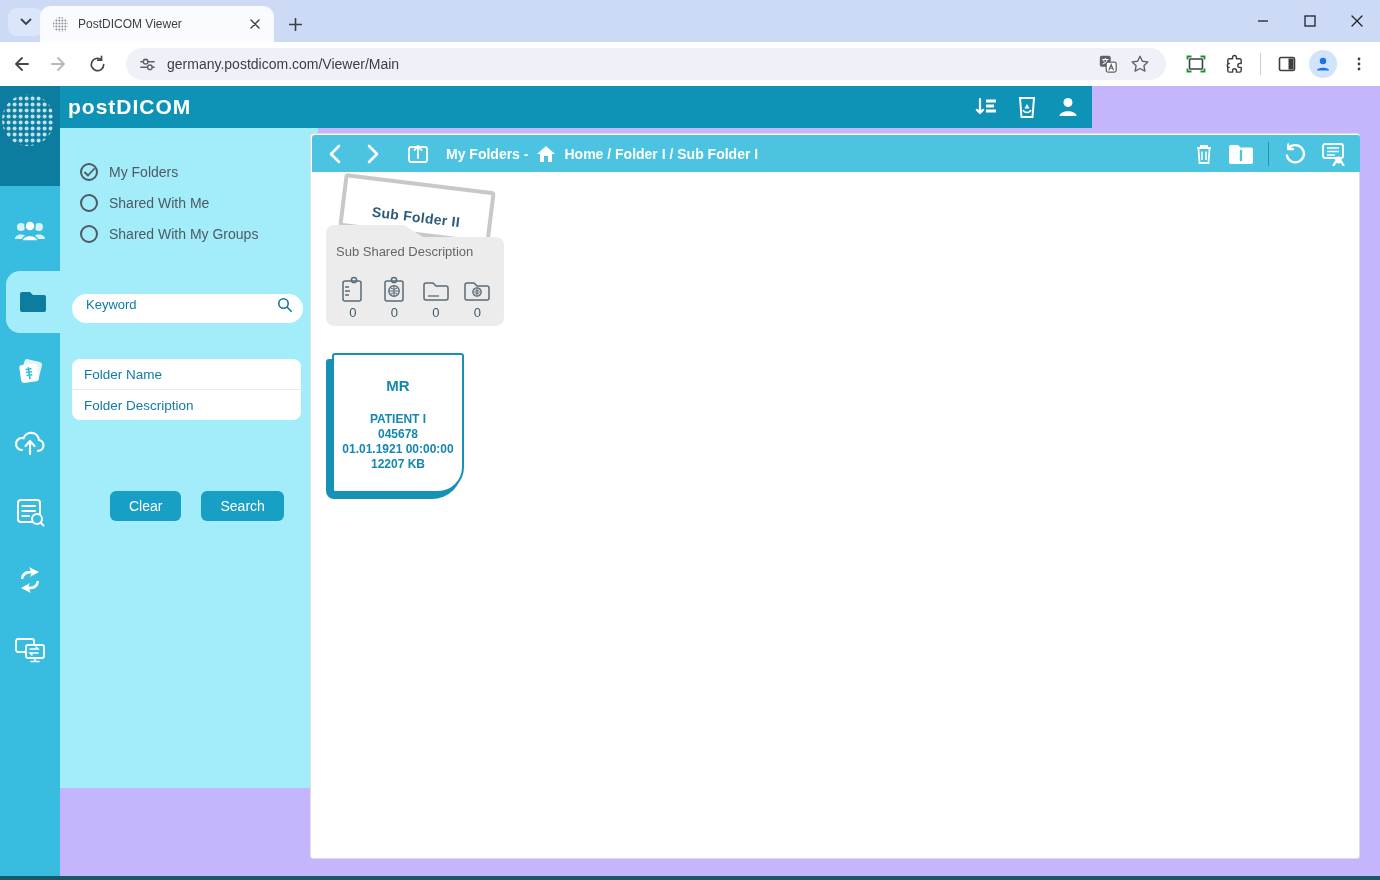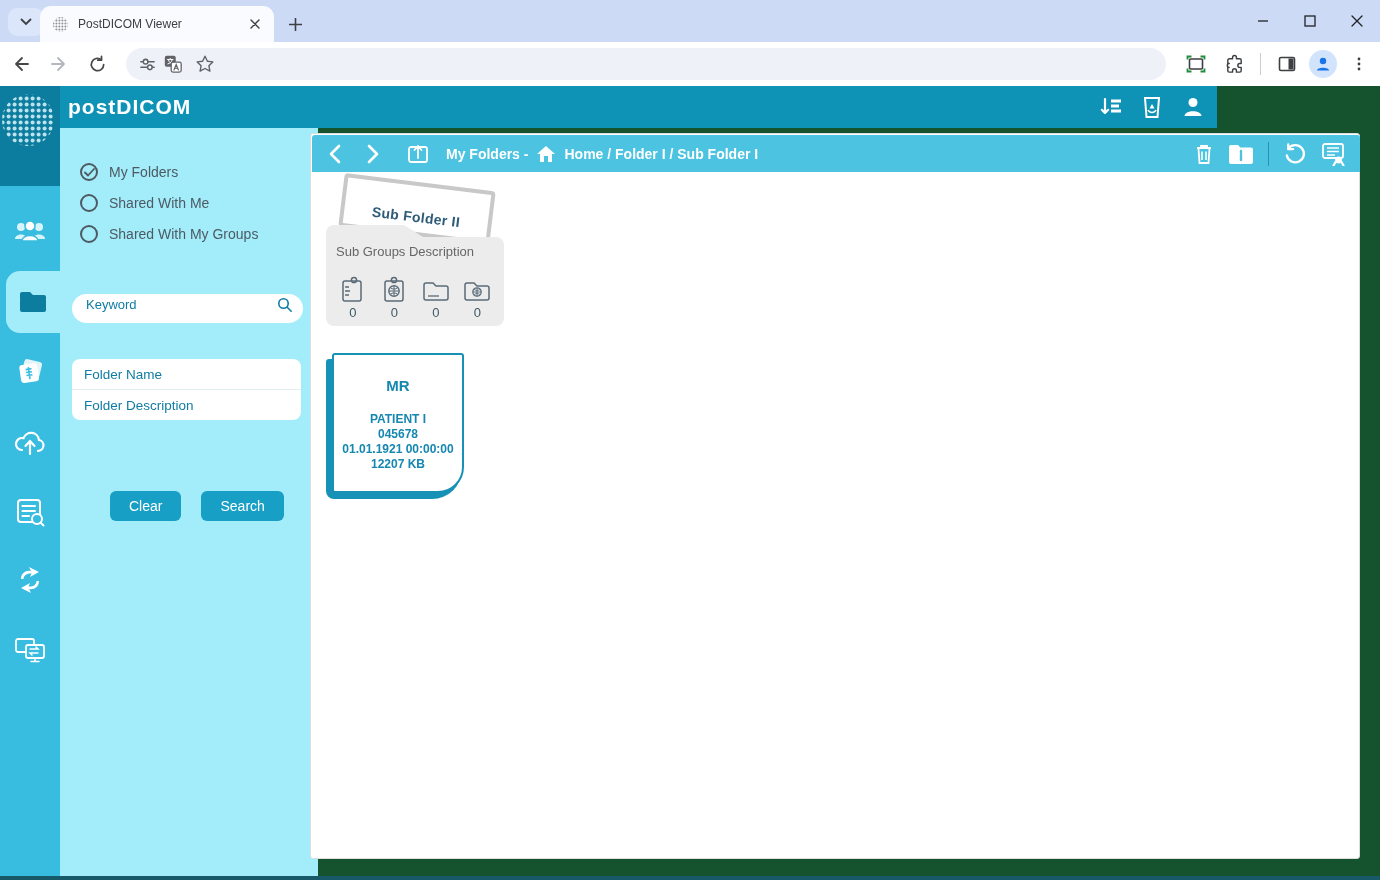--- a/index.html
+++ b/index.html
@@ -1,18 +1,18 @@
 <!DOCTYPE html>
 <html><head>
 <meta charset="utf-8">
 <style>
   * { margin:0; padding:0; box-sizing:border-box; }
   html,body { width:1380px; height:880px; overflow:hidden; font-family:"Liberation Sans", sans-serif; background:#fff; }
   .abs { position:absolute; }
-  #stage { position:relative; width:1380px; height:880px; background:#14532d; }
+  #stage { position:relative; width:1380px; height:880px; background:#c4b5fd; }
 
   
   .titlebar { left:0; top:0; width:1380px; height:42px; background:#ccdaf6; }
   .caret-btn { left:8px; top:8px; width:36px; height:28px; border-radius:9px; background:#dbe6fb; display:flex; align-items:center; justify-content:center; }
   .tab { left:40px; top:6px; width:234px; height:36px; background:#f9fbff; border-radius:11px 11px 0 0; display:flex; align-items:center; padding:0 10px 0 12px; }
   .tab-title { flex:1; font-size:12px; color:#3c4043; margin-left:9px; white-space:nowrap; overflow:hidden; }
   .tab-close { width:18px; height:18px; display:flex; align-items:center; justify-content:center; border-radius:50%; }
   .newtab-btn { left:282px; top:11px; width:26px; height:26px; display:flex; align-items:center; justify-content:center; border-radius:50%; }
   .wincontrols { right:0; top:0; height:42px; display:flex; align-items:center; }
   .winbtn { width:47px; height:42px; display:flex; align-items:center; justify-content:center; }
@@ -20,33 +20,33 @@
   .toolbar { left:0; top:42px; width:1380px; height:44px; background:#ffffff; display:flex; align-items:center; }
   .navbtn { width:34px; height:34px; display:flex; align-items:center; justify-content:center; border-radius:50%; margin-left:4px; }
   .omnibox { margin-left:12px; width:1040px; height:32px; background:#eef1f8; border-radius:16px; display:flex; align-items:center; padding:0 10px 0 12px; }
   .url-text { font-size:14px; color:#3c4043; margin-left:10px; flex:1; }
   .tb-icon { width:32px; height:32px; display:flex; align-items:center; justify-content:center; border-radius:50%; }
   .tb-right { display:flex; align-items:center; margin-left:14px; gap:6px; }
   .tb-sep { width:1px; height:22px; background:#c9cdd3; margin:0 4px; }
   .avatar { width:28px; height:28px; border-radius:50%; background:#d2e3fc; display:flex; align-items:center; justify-content:center; }
 
   
-  .app-header { left:0; top:86px; width:1217px; height:42px; background:#0e92b6; }
+  .app-header { left:0; top:86px; width:1092px; height:42px; background:#0e92b6; }
   .logo-text { position:absolute; left:68px; top:9px; color:#fff; font-size:21px; font-weight:bold; letter-spacing:1px; }
   .page-title { position:absolute; left:0; right:0; top:11px; text-align:center; color:#fff; font-size:16px; font-weight:bold; }
   .hdr-icons { position:absolute; right:12px; top:0; height:42px; display:flex; align-items:center; gap:18px; }
 
   
   .logo-block { left:0; top:86px; width:60px; height:100px; background:#0c7d9e; z-index:3; }
   .rail { left:0; top:86px; width:60px; height:790px; background:#38bcdf; z-index:2; }
   .rail-item { position:absolute; left:0; width:60px; height:56px; display:flex; align-items:center; justify-content:center; }
   .rail-item.active { left:6px; width:54px; height:62px; background:#a3edfb; border-radius:14px 0 0 14px; }
 
   
-  .panel { left:60px; top:128px; width:258px; height:748px; background:#a3edfb; z-index:1; }
+  .panel { left:60px; top:128px; width:258px; height:660px; background:#a3edfb; z-index:1; }
   .filter-row { position:absolute; left:20px; display:flex; align-items:center; gap:11px; height:22px; }
   .radio { width:18px; height:18px; border-radius:50%; border:2px solid #4d5a62; display:flex; align-items:center; justify-content:center; background:transparent; }
   .filter-label { font-size:14px; color:#4d5a62; }
   .keyword-wrap { position:absolute; left:12px; top:166px; width:231px; height:29px; background:#fff; border-radius:15px; display:flex; align-items:center; padding:0 10px 8px 14px; }
   .keyword-wrap input { border:none; outline:none; flex:1; font-size:13px; color:#0f7ca3; background:transparent; font-family:"Liberation Sans",sans-serif; }
   .keyword-wrap input::placeholder { color:#0f7ca3; opacity:1; }
   .fields { position:absolute; left:12px; top:231px; width:229px; background:#fff; border-radius:8px; overflow:hidden; }
   .fields input { display:block; width:100%; height:30px; border:none; outline:none; padding:0 12px; font-size:13.5px; color:#0f7ca3; font-family:"Liberation Sans",sans-serif; background:transparent; }
   .fields input::placeholder { color:#0f7ca3; opacity:1; }
   .fields .divider { height:1px; background:#e2eef3; margin:0; }
@@ -146,20 +146,21 @@
           <path d="M16.5 10 A6.5 6.5 0 1 1 14 4.9" fill="none" stroke="#474747" stroke-width="1.8" stroke-linecap="round"></path>
           <path d="M14.2 1.5 V5.4 H10.3" fill="none" stroke="#474747" stroke-width="1.8" stroke-linecap="round" stroke-linejoin="round"></path>
         </svg>
     </div>
     <div class="omnibox">
       <svg width="19" height="19" viewBox="0 0 20 20">
         <path d="M3 7 H17 M3 13 H17" stroke="#5f6368" stroke-width="1.6" stroke-linecap="round"></path>
         <circle cx="8" cy="7" r="2.4" fill="#fff" stroke="#5f6368" stroke-width="1.6"></circle>
         <circle cx="12.5" cy="13" r="2.4" fill="#fff" stroke="#5f6368" stroke-width="1.6"></circle>
       </svg>
+      <span class="url-text">germany.postdicom.com/Viewer/Main</span>
       <span class="tb-icon">
         <svg width="20" height="20" viewBox="0 0 22 22">
           <rect x="2" y="2" width="12" height="12" rx="2" fill="#5f6368"></rect>
           <path d="M4.5 6 H11.5 M8 4.5 V6 M6 6 C6 9 9 10.5 11 11 M10 6 C10 8.5 7.5 10.5 5 11" stroke="#fff" stroke-width="1.1" fill="none"></path>
           <rect x="9" y="9" width="11" height="11" rx="2" fill="#fff" stroke="#5f6368" stroke-width="1.4"></rect>
           <path d="M12 17.5 L14.5 11.5 L17 17.5 M12.9 15.7 H16.1" stroke="#5f6368" stroke-width="1.3" fill="none" stroke-linecap="round"></path>
         </svg>
       </span>
       <span class="tb-icon">
         <svg width="20" height="20" viewBox="0 0 20 20">
@@ -392,21 +393,21 @@
           </svg>
         </span>
       </div>
     </div>
 
     <div class="abs flap">
       <span class="flap-label">Sub Folder II</span>
     </div>
     <div class="abs fcard-tab"></div>
     <div class="abs fcard-body">
-      <span class="fcard-desc">Sub Groups Description</span>
+      <span class="fcard-desc">Sub Shared Description</span>
       <div class="fcard-counts">
         <div class="count-col">
           <svg width="25" height="28" viewBox="0 0 25 28">
             <rect x="3" y="5" width="18" height="20" rx="2" fill="none" stroke="#5a6b78" stroke-width="1.5"></rect>
             <circle cx="14" cy="4" r="2.6" fill="none" stroke="#5a6b78" stroke-width="1.5"></circle>
             <path d="M6.5 11 H9 M6.5 15 H10 M6.5 19 H9" stroke="#5a6b78" stroke-width="1.4"></path>
             <circle cx="6" cy="11" r=".9" fill="#5a6b78"></circle>
               <circle cx="6" cy="15" r=".9" fill="#5a6b78"></circle>
               <circle cx="6" cy="19" r=".9" fill="#5a6b78"></circle>
           </svg>

